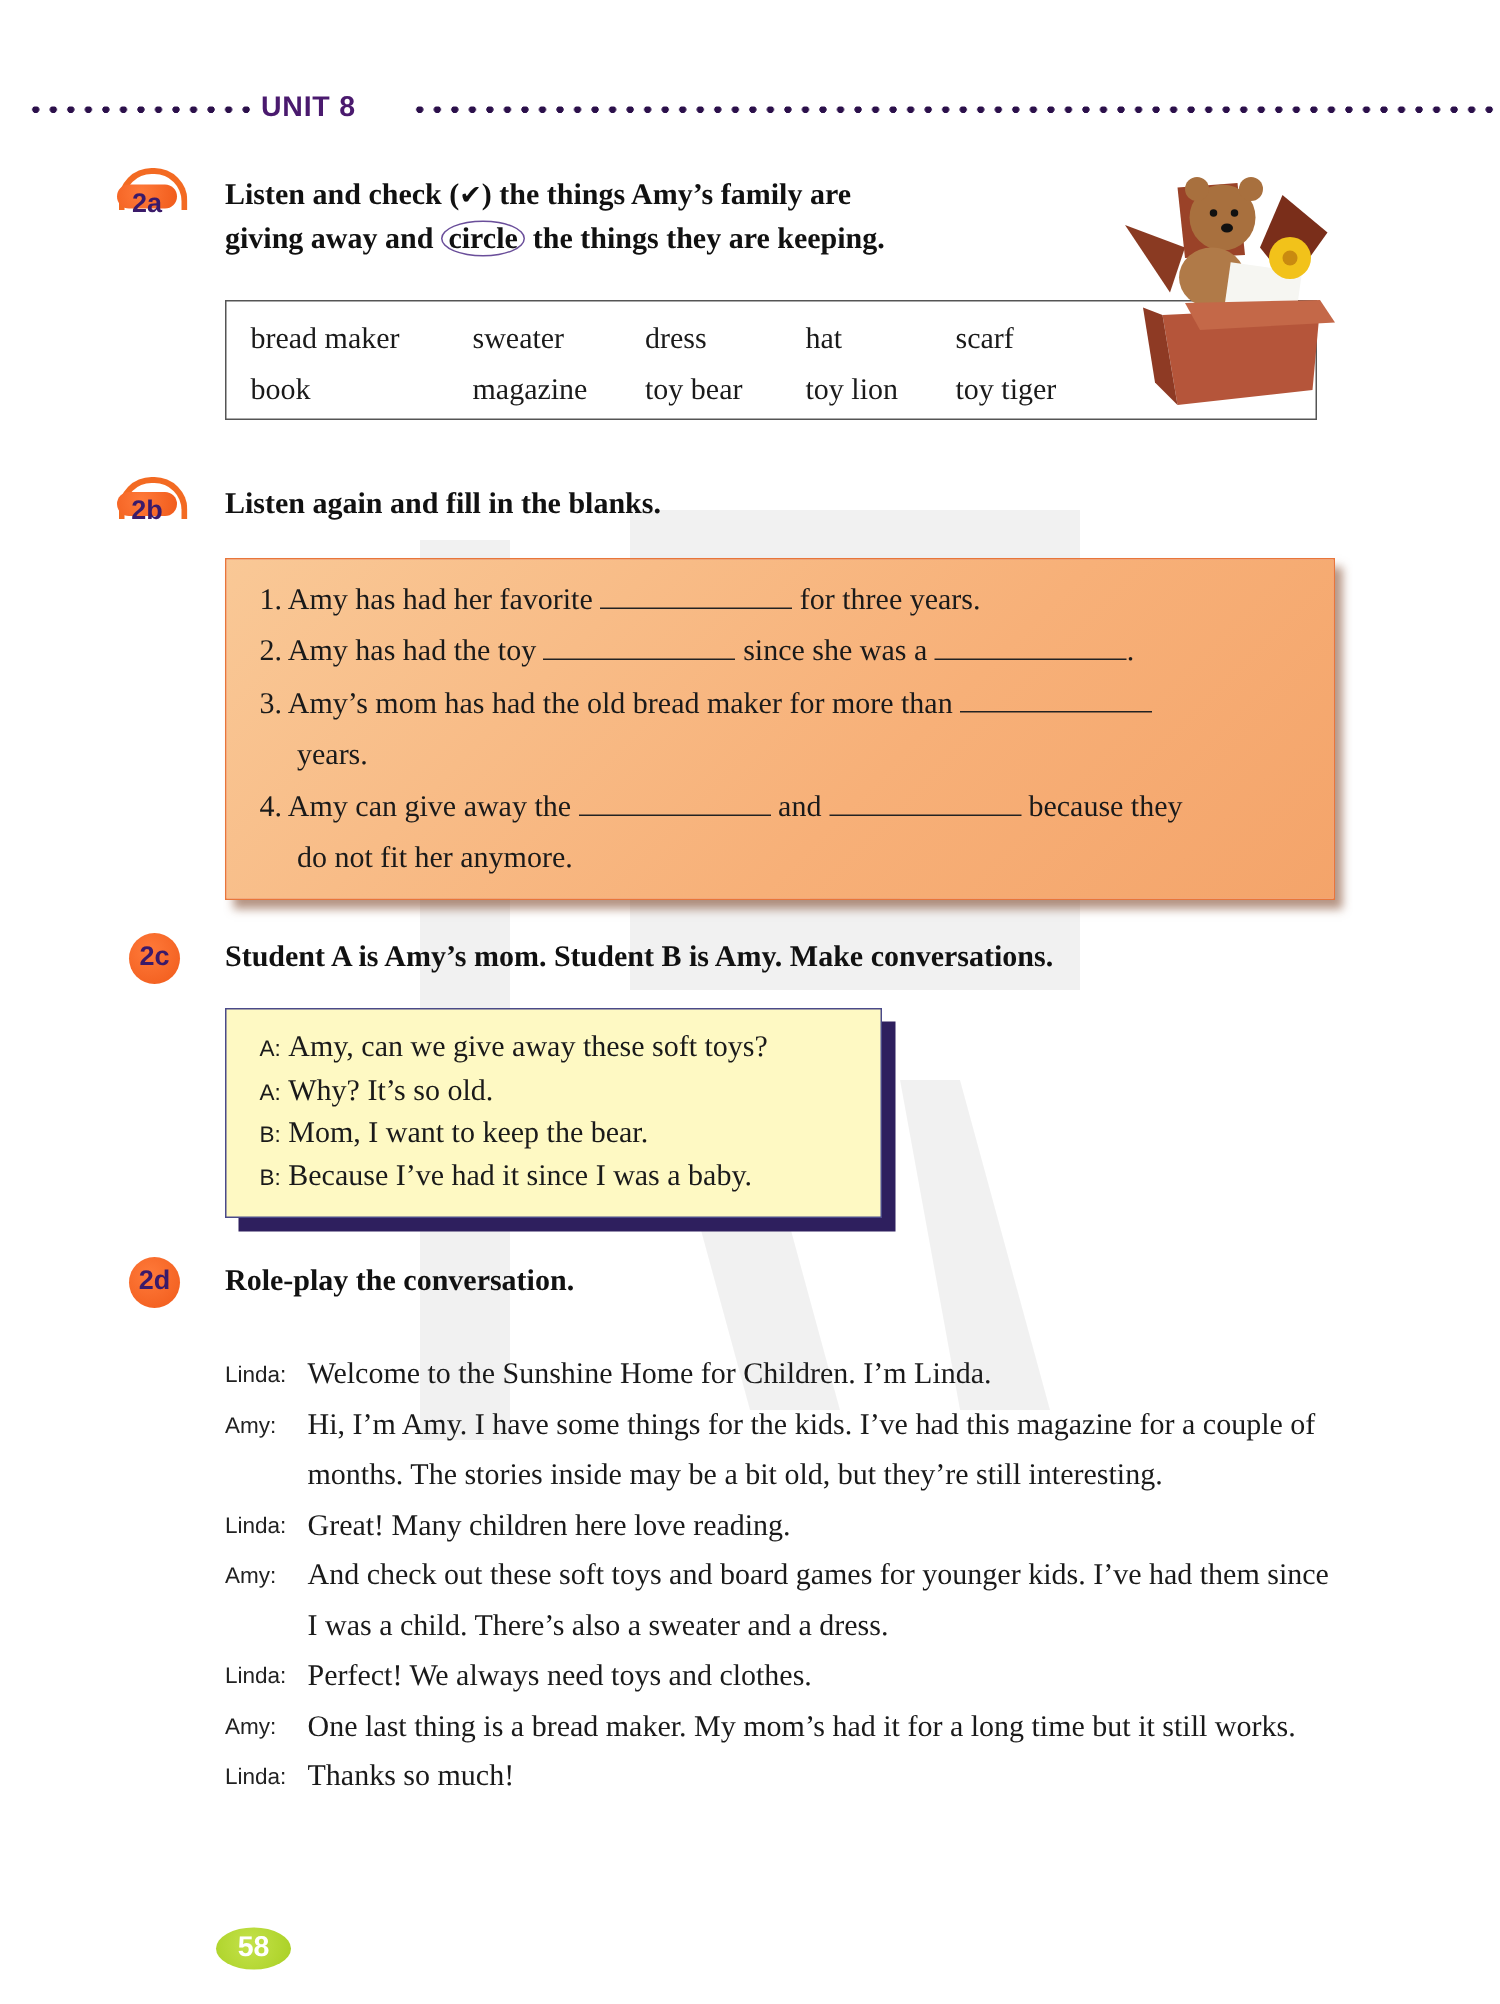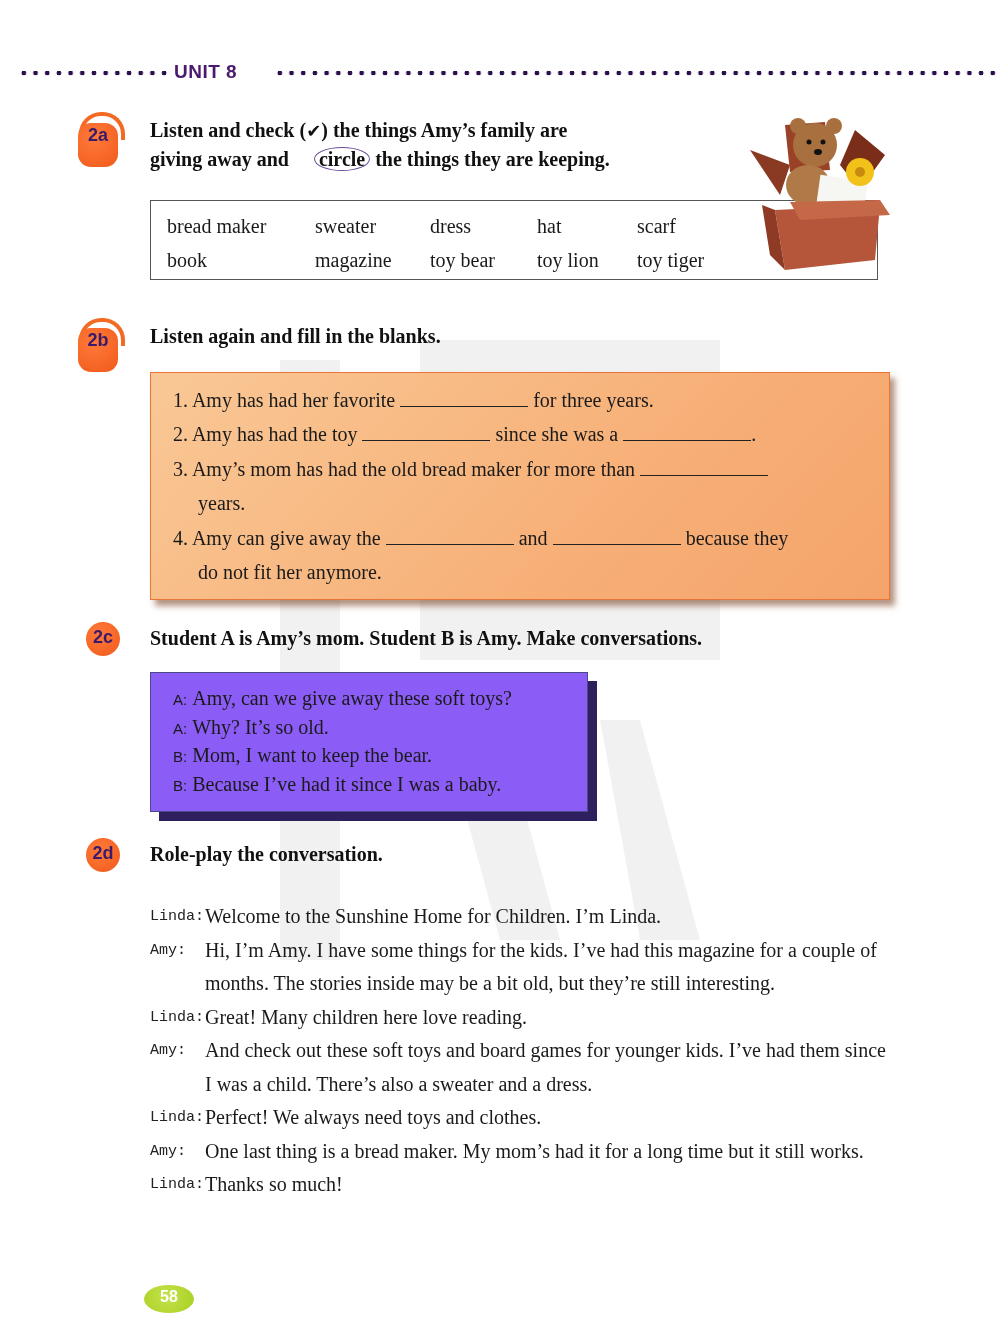--- a/index.html
+++ b/index.html
@@ -12,58 +12,58 @@
           background-size:11.7px 6px; background-repeat:repeat-x; background-position:0 -1px; height:6px; }
   .dots.left { left:2px; width:152px; }
   .dots.right { left:258px; width:742px; }
   .unit-label { position:absolute; left:158px; top:0; font-family:"Liberation Sans", sans-serif;
                 font-weight:bold; font-size:19px; color:#4a1a6e; letter-spacing:0.5px; }
 
   .badge { position:absolute; width:34px; height:34px; border-radius:50%;
            background:radial-gradient(circle at 40% 35%, #ff7a3a, #f05a1a); }
   .badge span { position:absolute; left:0; right:0; top:5px; text-align:center;
                 font-family:"Liberation Sans", sans-serif; font-weight:bold; font-size:18px; color:#3a1a6a; }
-  .badge.head { width:40px; height:44px; border-radius:13px; }
+  .badge.head { width:40px; height:16px; border-radius:13px; }
   .badge.head span { top:2px; }
   .phones { position:absolute; width:38px; height:24px; border:4px solid #f36a22; border-bottom:none;
             border-radius:22px 22px 0 0; }
 
   .heading { position:absolute; left:150px; font-weight:bold; font-size:20px; line-height:28px; color:#111; }
-  .circle-word { border:1.5px solid #6a4e9a; border-radius:50%; padding:0 4px;margin-left:20px; }
+  .circle-word { border:1.5px solid #6a4e9a; border-radius:50%; padding:0 4px; }
 
   .word-box { position:absolute; left:150px; top:200px; width:726px; height:78px;
               border:1.5px solid #555; background:#fff; }
   .word-grid { position:absolute; left:16px; top:8px; font-size:20px; line-height:34px; }
   .word-row { display:flex; }
   .word-cell { display:inline-block; }
 
   .bear-box { position:absolute; left:730px; top:110px; width:160px; height:160px; }
 
   .fill-box { position:absolute; left:150px; top:372px; width:738px; height:226px;
               background:linear-gradient(135deg, #f9c896, #f7b078 60%, #f4a46a);
               border:1.5px solid #e8763a; box-shadow:5px 6px 6px rgba(120,60,30,0.55); }
   .fill-list { position:absolute; left:22px; top:10px; font-size:20px; line-height:34.4px; }
   .fill-item { display:block; }
   .indent { padding-left:25px; }
   .blank { display:inline-block; width:128px; border-bottom:1.3px solid #222; height:16px; vertical-align:baseline; }
 
   .conv-box { position:absolute; left:150px; top:672px; width:436px; height:138px;
-              background:#8b5cf6; border:1.5px solid #4a4a8a; box-shadow:9px 9px 0 #2e1f5e; }
+              background:#fef9c3; border:1.5px solid #4a4a8a; box-shadow:9px 9px 0 #2e1f5e; }
   .conv-lines { position:absolute; left:22px; top:12px; font-size:20px; line-height:27.5px; }
   .spk { font-family:"Liberation Sans", sans-serif; font-size:15px; margin-right:5px; }
 
   .dialog { position:absolute; left:150px; top:900px; width:740px; font-size:20px; line-height:33.5px; }
   .dline { display:flex; }
-  .dspk { width:55px; flex:none; font-family:Liberation Mono, monospace; font-size:15px; color:#222; }
+  .dspk { width:55px; flex:none; font-family:Liberation Sans, sans-serif; font-size:15px; color:#222; }
   .dtext { flex:1; }
 
   .page-num { position:absolute; left:144px; top:1285px; width:50px; height:28px; border-radius:50%;
               background:radial-gradient(circle at 45% 40%, #c4e24a, #a8cf22); }
   .page-num span { position:absolute; left:0; right:0; top:3px; text-align:center;
-                   font-family:"Liberation Sans", sans-serif; font-weight:bold; font-size:16px; color:#fff; }
+                   font-family:"Liberation Sans", sans-serif; font-weight:bold; font-size:19px; color:#fff; }
 </style>
 </head>
 <body>
 
 <svg class="watermark" viewBox="0 0 520 700">
   <rect x="40" y="60" width="60" height="600" fill="#000"></rect>
   <rect x="180" y="40" width="300" height="60" fill="#000"></rect>
   <rect x="300" y="40" width="60" height="300" fill="#000"></rect>
   <rect x="180" y="300" width="300" height="60" fill="#000"></rect>
   <path d="M200 420 L260 640 L320 640 L260 420 Z" fill="#000"></path>

